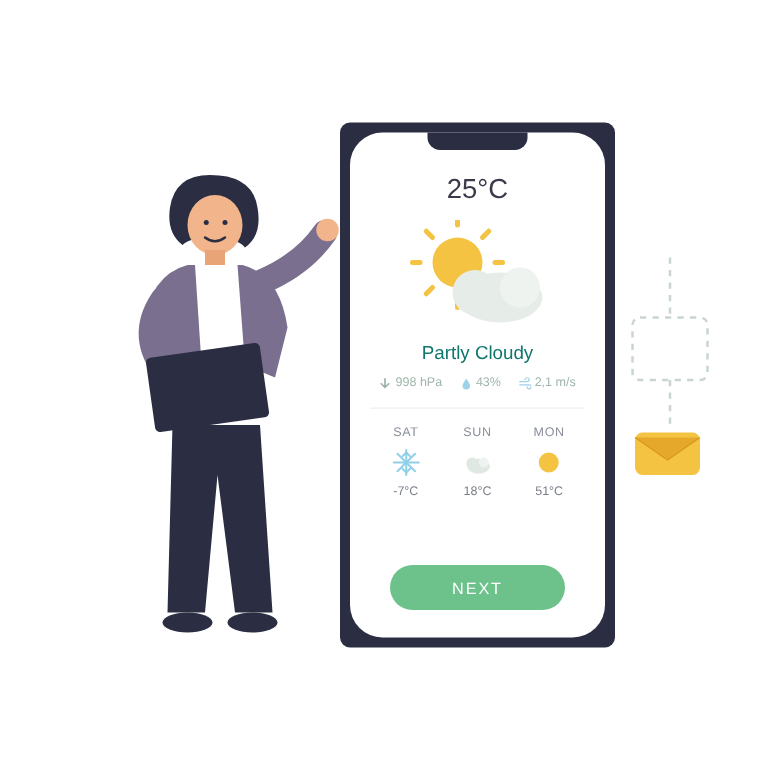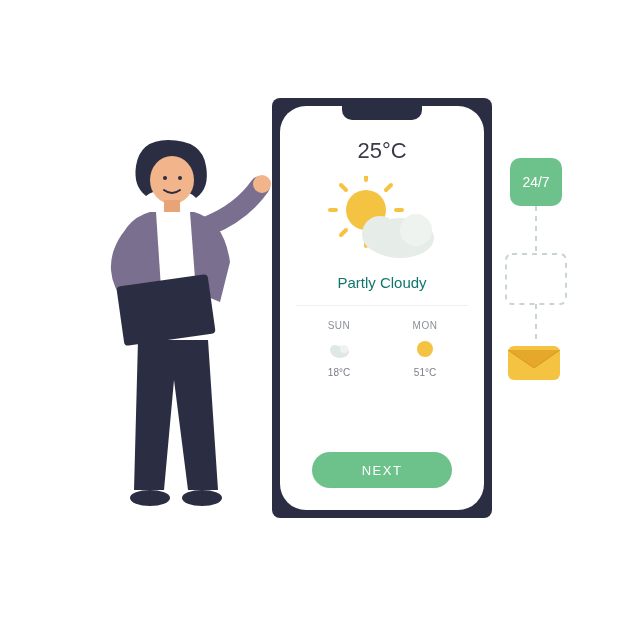--- a/index.html
+++ b/index.html
@@ -114,23 +114,20 @@
   </div>
 
   <div class="connector">
     <svg viewBox="0 0 80 160" width="80" height="160">
       <path d="M38 6 v48" stroke="#c9d6cf" stroke-width="2" stroke-dasharray="5 5" fill="none"></path>
       <rect x="8" y="54" width="60" height="50" rx="6" stroke="#c9d6cf" stroke-width="2" stroke-dasharray="5 5" fill="none"></rect>
       <path d="M38 104 v40" stroke="#c9d6cf" stroke-width="2" stroke-dasharray="5 5" fill="none"></path>
     </svg>
   </div>
 
-  <div class="badge-247">
-    <span>24/7</span>
-  </div>
 
   <div class="mail-badge">
     <svg viewBox="0 0 56 42" width="56" height="42">
       <rect x="2" y="6" width="52" height="34" rx="6" fill="#f5c342"></rect>
       <path d="M2 10 L28 28 L54 10" fill="#e5a82a"></path>
       <path d="M2 10 L28 28 L54 10" stroke="#d8981f" stroke-width="1" fill="none"></path>
     </svg>
   </div>
 
   <div class="phone">
@@ -154,24 +151,68 @@
           </g>
 
           <ellipse cx="78" cy="62" rx="34" ry="20" fill="#e6ece8"></ellipse>
           <circle cx="58" cy="58" r="18" fill="#e6ece8"></circle>
           <circle cx="94" cy="54" r="16" fill="#eef3f0"></circle>
         </svg>
       </div>
 
       <div class="condition">Partly Cloudy</div>
 
+      <div class="metrics">
+        <div class="metric">
+          <span class="ic">
+            <svg viewBox="0 0 10 10" width="10" height="10">
+                <path d="M5 1 v6 M2 5 l3 3 l3 -3" stroke="#9fb5aa" stroke-width="1.4" fill="none" stroke-linecap="round" stroke-linejoin="round"></path>
+              </svg>
+          </span>
+          <span>998 hPa</span>
+        </div>
+        <div class="metric">
+          <span class="ic">
+            <svg viewBox="0 0 10 10" width="10" height="10">
+                <path d="M5 1 q3 4 3 5.5 a3 3 0 1 1 -6 0 q0 -1.5 3 -5.5" fill="#9fd1e8"></path>
+              </svg>
+          </span>
+          <span>43%</span>
+        </div>
+        <div class="metric">
+          <span class="ic">
+            <svg viewBox="0 0 12 10" width="12" height="10">
+                <path d="M1 3 h7 a2 2 0 1 0 -2 -2 M1 6 h9 a2 2 0 1 1 -2 2" stroke="#9fd1e8" stroke-width="1.2" fill="none" stroke-linecap="round"></path>
+              </svg>
+          </span>
+          <span>2,1 m/s</span>
+        </div>
+      </div>
 
       <div class="divider"></div>
 
       <div class="forecast">
+        <div class="fday">
+          <span class="dname">SAT</span>
+          <span class="dicon">
+            <svg viewBox="0 0 24 24" width="24" height="24">
+              <g stroke="#8fd0e8" stroke-width="1.6" stroke-linecap="round">
+                <line x1="12" y1="2" x2="12" y2="22"></line>
+                  <line x1="2" y1="12" x2="22" y2="12"></line>
+                <line x1="5" y1="5" x2="19" y2="19"></line>
+                  <line x1="19" y1="5" x2="5" y2="19"></line>
+                <line x1="12" y1="4" x2="9" y2="7"></line>
+                  <line x1="12" y1="4" x2="15" y2="7"></line>
+                <line x1="12" y1="20" x2="9" y2="17"></line>
+                  <line x1="12" y1="20" x2="15" y2="17"></line>
+              </g>
+            </svg>
+          </span>
+          <span class="dtemp">-7°C</span>
+        </div>
         <div class="fday">
           <span class="dname">SUN</span>
           <span class="dicon">
             <svg viewBox="0 0 24 24" width="24" height="24">
               <ellipse cx="13" cy="15" rx="9" ry="6" fill="#dfe8e3"></ellipse>
               <circle cx="8" cy="13" r="5" fill="#dfe8e3"></circle>
               <circle cx="17" cy="12" r="4" fill="#eef3f0"></circle>
             </svg>
           </span>
           <span class="dtemp">18°C</span>

